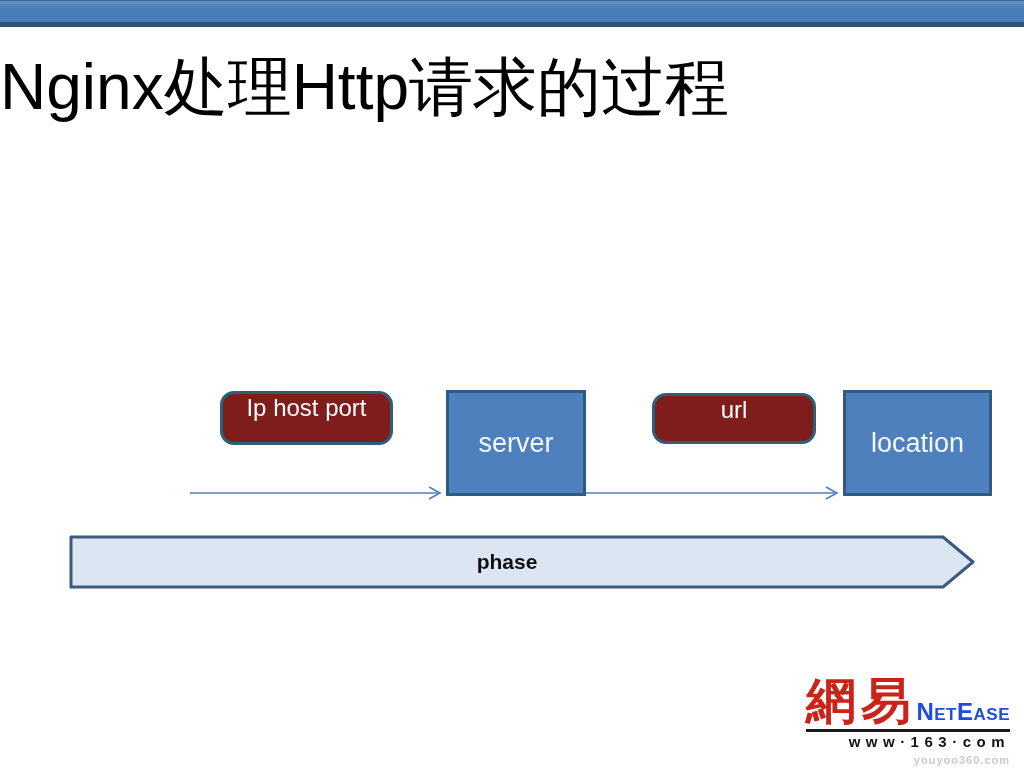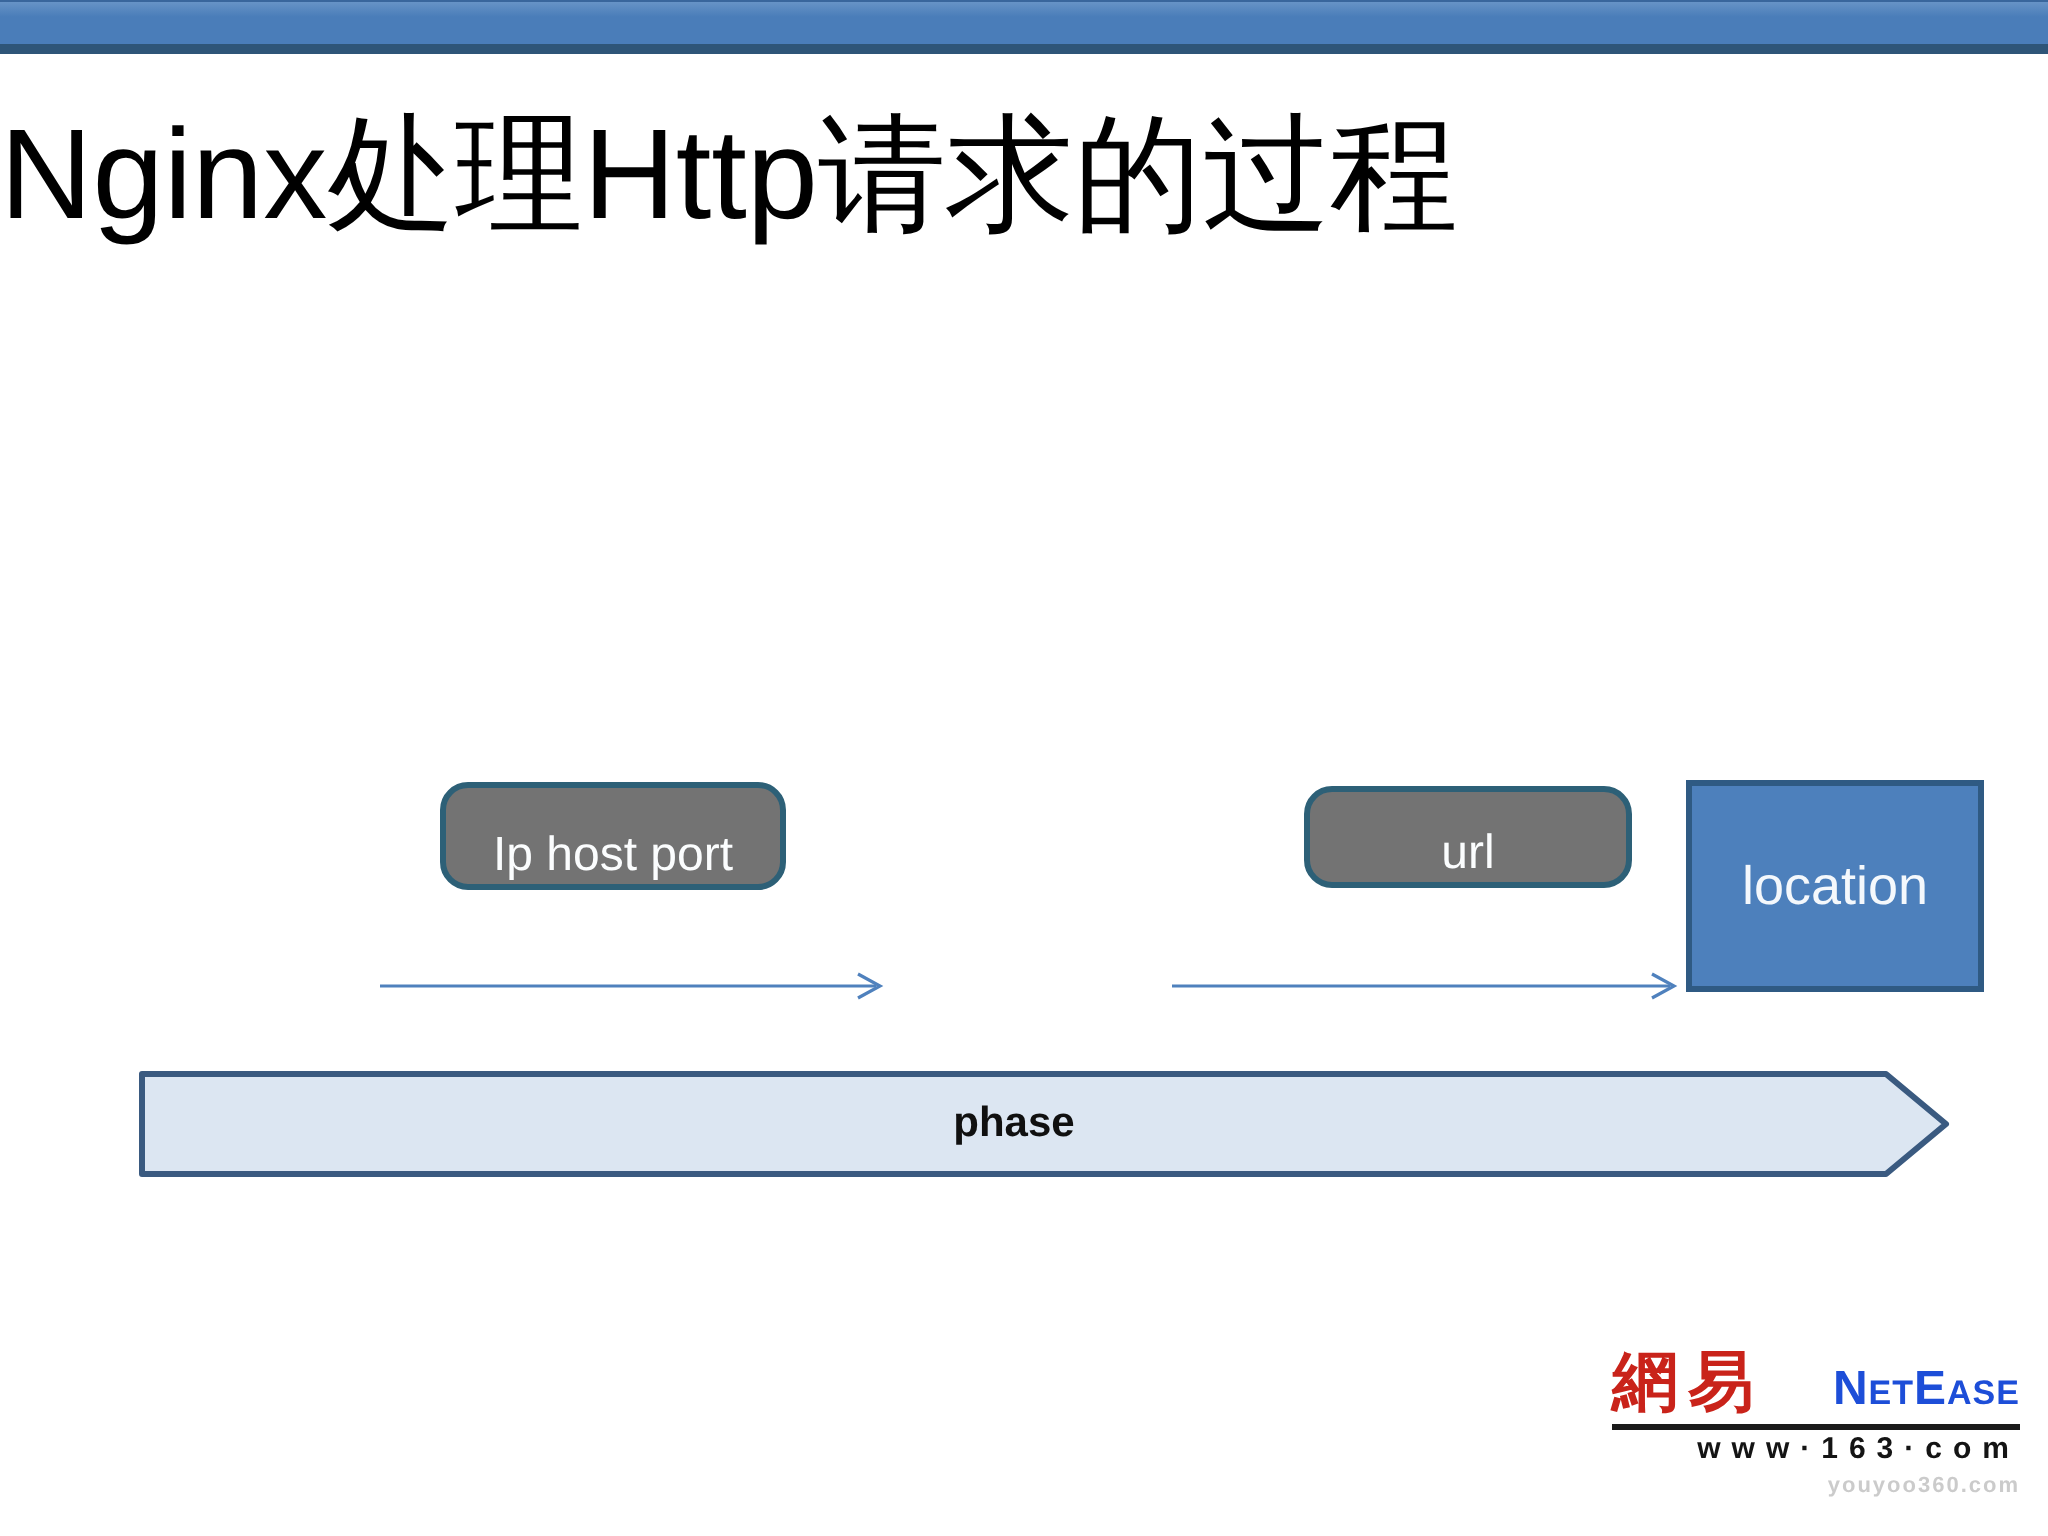--- a/index.html
+++ b/index.html
@@ -56,26 +56,26 @@
     justify-content: center;
     font-size: 27px;
   }
   .box.client   { left: 70px;  top: 390px; width: 120px; height: 106px; }
   .box.server   { left: 446px; top: 390px; width: 140px; height: 106px; }
   .box.location { left: 843px; top: 390px; width: 149px; height: 106px; }
 
   .pill {
     position: absolute;
     box-sizing: border-box;
-    background: #737373;
+    background: #7f1d1d;
     border: 3px solid #2d6077;
     border-radius: 14px;
     color: #fbfdfe;
     display: flex;
-    align-items: flex-end;
+    align-items: flex-start;
     justify-content: center;
     font-size: 24px;
   }
   .pill.ip  { left: 220px; top: 391px; width: 173px; height: 54px; }
   .pill.url { left: 652px; top: 393px; width: 164px; height: 51px; }
 
   .phase-label {
     position: absolute;
     left: 71px; top: 537px;
     width: 872px; height: 50px;
@@ -94,21 +94,21 @@
     top: 676px;
     width: 204px;
   }
   .logo-row {
     display: flex;
     align-items: flex-end;
     justify-content: space-between;
   }
   .logo-cn {
     font-family: "Liberation Serif", "DejaVu Serif", serif;
-    font-size: 33px;
+    font-size: 50px;
     line-height: 1;
     font-weight: 700;
     color: #c9231a;
     letter-spacing: 5px;
   }
   .logo-en {
     color: #1d4ed8;
     font-weight: 800;
     line-height: 1;
     white-space: nowrap;
@@ -163,20 +163,23 @@
       </g>
 
       <polygon points="71,537 943,537 973,562 943,587 71,587" fill="#dce6f2" stroke="#3a5a80" stroke-width="3" stroke-linejoin="round"></polygon>
     </svg>
 
 
     <div class="pill ip">
       <span>Ip host port</span>
     </div>
 
+    <div class="box server">
+      <span>server</span>
+    </div>
 
     <div class="pill url">
       <span>url</span>
     </div>
 
     <div class="box location">
       <span>location</span>
     </div>
 
     <div class="phase-label">phase</div>

